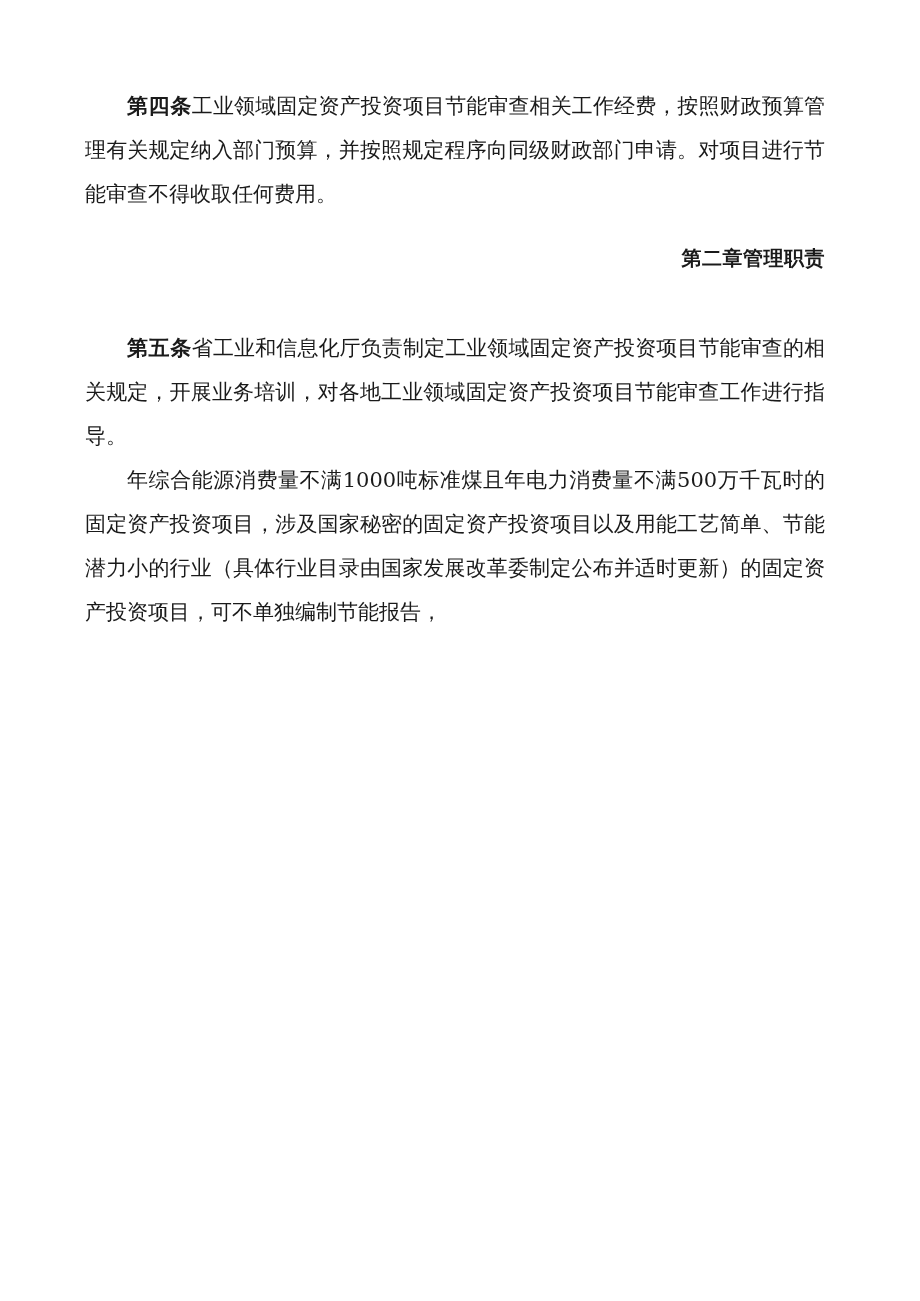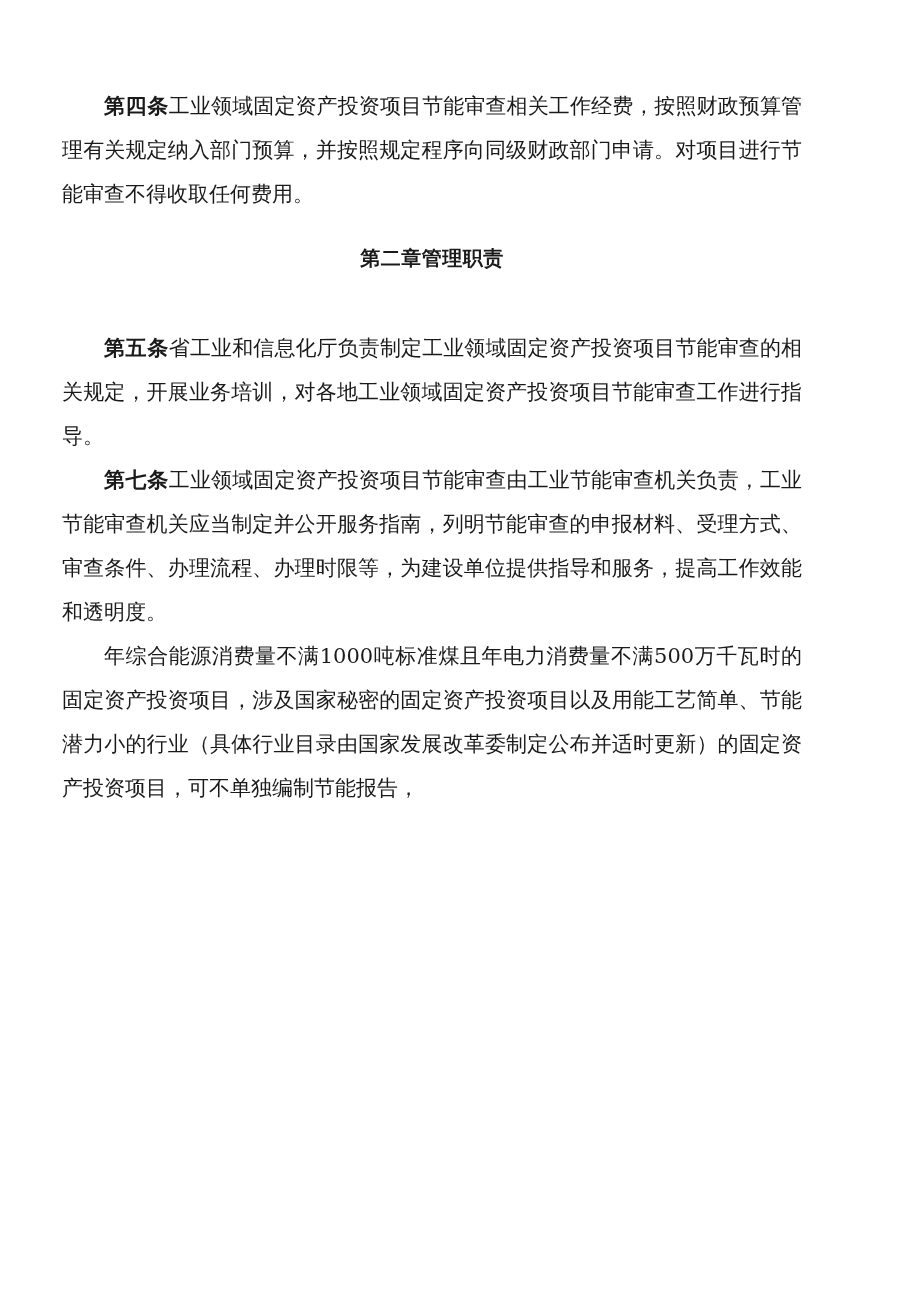--- a/index.html
+++ b/index.html
@@ -14,21 +14,21 @@
     overflow: hidden;
     font-family: "DejaVu Serif", "Liberation Serif", serif;
     color: #1a1a1a;
     -webkit-font-smoothing: antialiased;
   }
   .page {
     position: relative;
     width: 920px;
     height: 1301px;
     box-sizing: border-box;
-    padding: 84px 95px 0 62px;
+    padding: 84px 95px 0 85px;
   }
   .doc-body {
     width: 740px;
   }
   p.para {
     margin: 0;
     font-size: 21px;
     line-height: 44px;
     text-align: justify;
     text-justify: inter-ideograph;
@@ -42,21 +42,21 @@
   .article-label {
     font-weight: bold;
     font-family: "DejaVu Sans", "Liberation Sans", sans-serif;
     letter-spacing: 0.5px;
   }
   h2.chapter-heading {
     margin: 0;
     font-size: 20px;
     line-height: 44px;
     font-weight: bold;
-    text-align: center;
+    text-align: right;
     text-indent: 0;
     font-family: "DejaVu Sans", "Liberation Sans", sans-serif;
     letter-spacing: 0.5px;
   }
   .spacer-before-heading { height: 20px; }
   .spacer-after-heading { height: 46px; }
 </style>
 </head>
 <body>
 
@@ -67,20 +67,19 @@
 
     <div class="spacer-before-heading"></div>
 
     <h2 class="chapter-heading">第二章管理职责</h2>
 
     <div class="spacer-after-heading"></div>
 
     <p class="para"><span class="article-label">第五条</span><span>省工业和信息化厅负责制定工业领域固定资产投资项目节能审查的相关规定，开展业务培训，对各地工业领域固定资产投资项目节能审查工作进行指导。</span></p>
 
 
-    <p class="para"><span class="article-label">第七条</span><span>工业领域固定资产投资项目节能审查由工业节能审查机关负责，工业节能审查机关应当制定并公开服务指南，列明节能审查的申报材料、受理方式、审查条件、办理流程、办理时限等，为建设单位提供指导和服务，提高工作效能和透明度。</span></p>
 
 
 
     <p class="para"><span>年综合能源消费量不满1000吨标准煤且年电力消费量不满500万千瓦时的固定资产投资项目，涉及国家秘密的固定资产投资项目以及用能工艺简单、节能潜力小的行业（具体行业目录由国家发展改革委制定公布并适时更新）的固定资产投资项目，可不单独编制节能报告，</span></p>
 
   </div>
 </div>
 
 </body></html>

